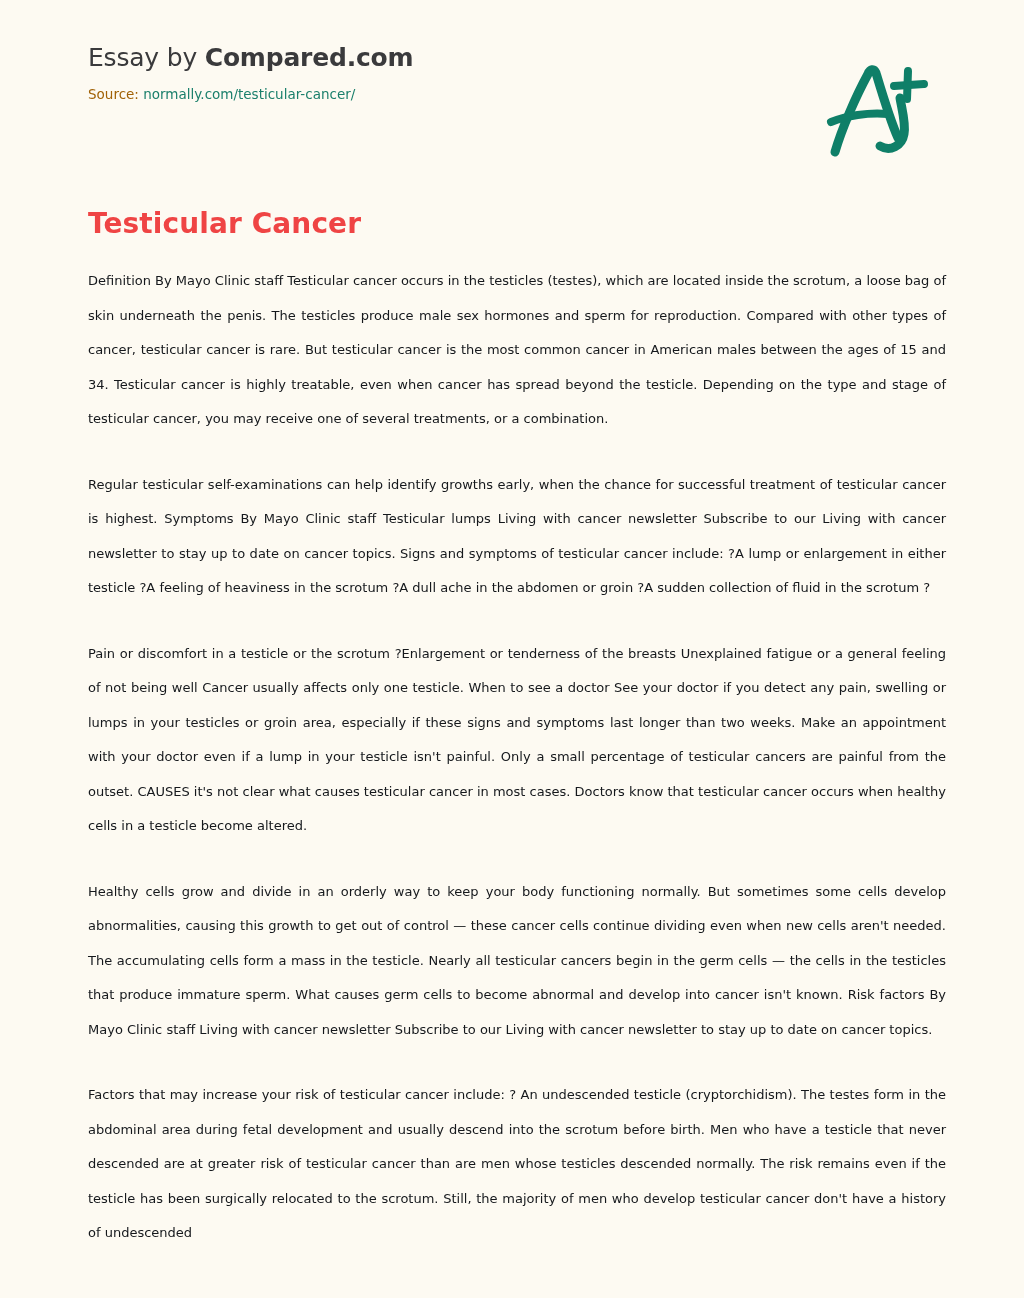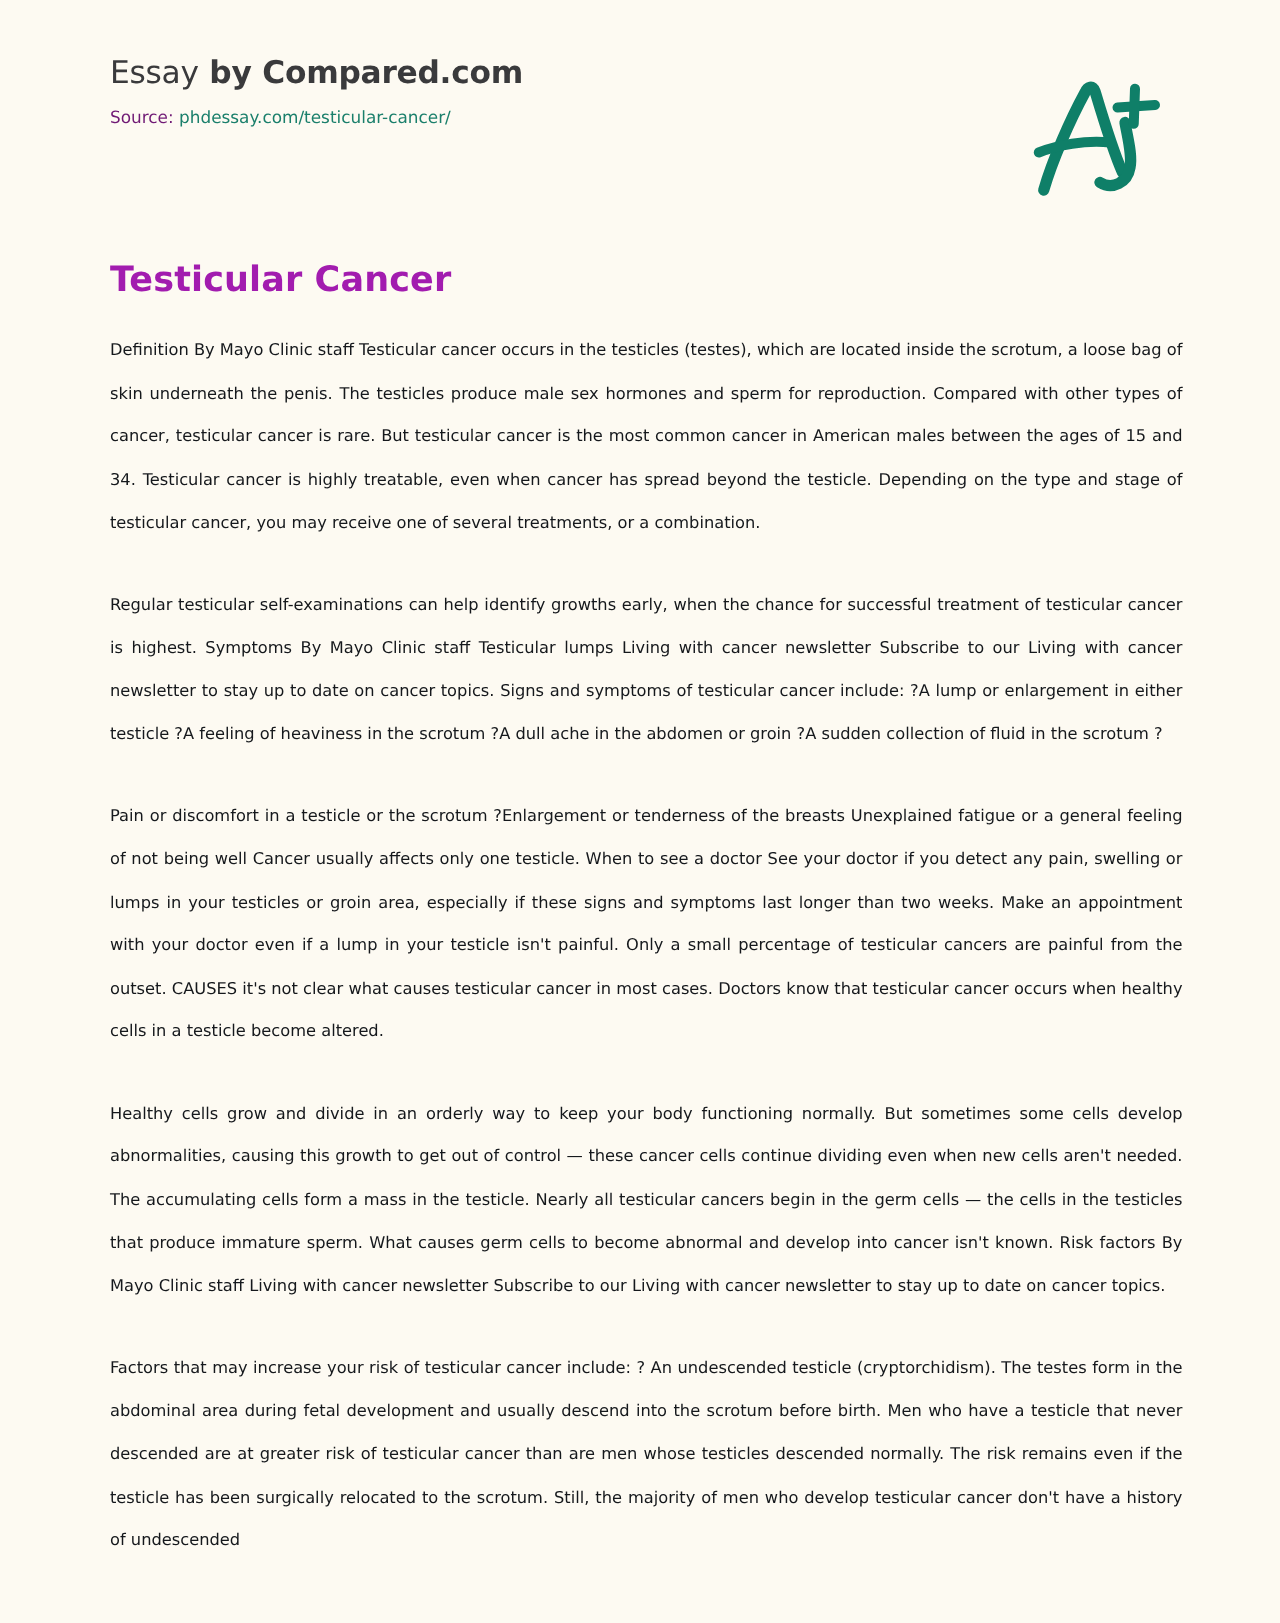--- a/index.html
+++ b/index.html
@@ -38,35 +38,35 @@
     font-weight: bold;
     color: #3a3a3c;
     letter-spacing: -0.2px;
     line-height: 1.1;
     white-space: nowrap;
   }
   .brand-line .brand-essay {
     font-weight: normal;
   }
   .brand-line .brand-by {
-    font-weight: bold;
+    font-weight: normal;
   }
   .brand-line .brand-site {
     font-weight: bold;
   }
 
   .source-line {
     margin-top: 14px;
     font-size: 13.5px;
     line-height: 1.2;
     color: #8b8b8b;
     white-space: nowrap;
   }
   .source-line .source-label {
-    color: #701a75;
+    color: #a16207;
     text-align: center;
   }
   .source-line .source-url {
     color: #1a7f6b;
     text-decoration: none;
   }
 
   
   .logo {
     position: absolute;
@@ -81,21 +81,21 @@
     height: 105px;
   }
 
   
   .doc-title {
     position: absolute;
     left: 88px;
     top: 188px;
     font-size: 28px;
     font-weight: bold;
-    color: #a21caf;
+    color: #ef4444;
     letter-spacing: 0.1px;
     line-height: 1.2;
   }
 
   
   .body-content {
     position: absolute;
     left: 88px;
     top: 264px;
     width: 858px;
@@ -115,21 +115,21 @@
     margin-bottom: 0;
   }
 </style>
 </head>
 <body>
 
 <div class="page">
 
   <div class="header">
     <div class="brand-line"><span class="brand-essay">Essay</span><span class="brand-by"> by </span><span class="brand-site">Compared.com</span></div>
-    <div class="source-line"><span class="source-label">Source: </span><span class="source-url">phdessay.com/testicular-cancer/</span></div>
+    <div class="source-line"><span class="source-label">Source: </span><span class="source-url">normally.com/testicular-cancer/</span></div>
   </div>
 
   <div class="logo">
     <svg viewBox="0 0 110 105" xmlns="http://www.w3.org/2000/svg" aria-hidden="true">
       <g fill="none" stroke="#0f7f68" stroke-linecap="round" stroke-linejoin="round">
         <path d="M13 94 C 20 70, 34 38, 46 16 C 48 11, 52 10, 54 15 C 60 35, 68 62, 76 80" stroke-width="9"></path>
         <path d="M9 64 C 24 58, 46 54, 66 56" stroke-width="8"></path>
         <path d="M78 40 C 80 52, 84 66, 82 76 C 80 88, 68 94, 58 88" stroke-width="9"></path>
         <path d="M72 28 L 102 26" stroke-width="8"></path>
         <path d="M86 13 L 85 41" stroke-width="8"></path>

